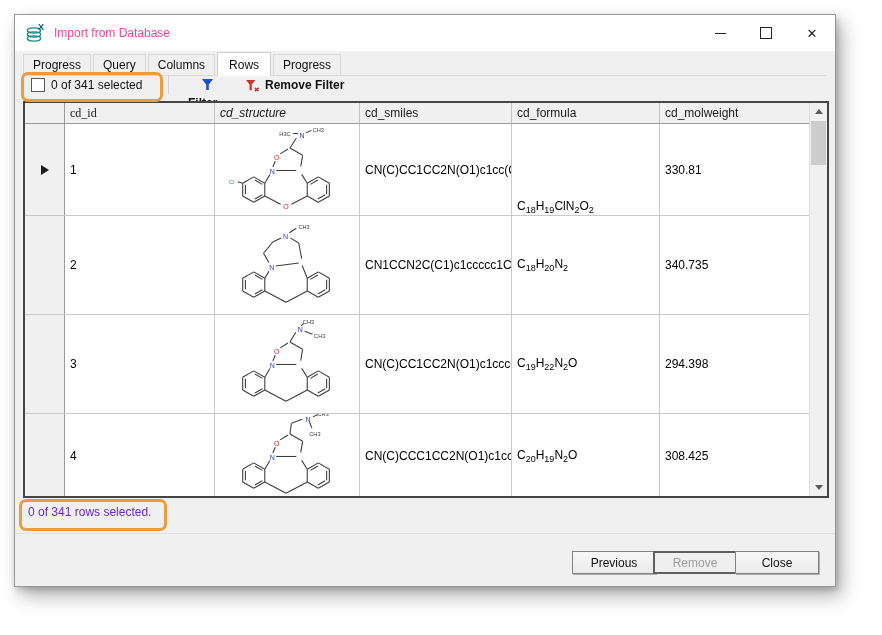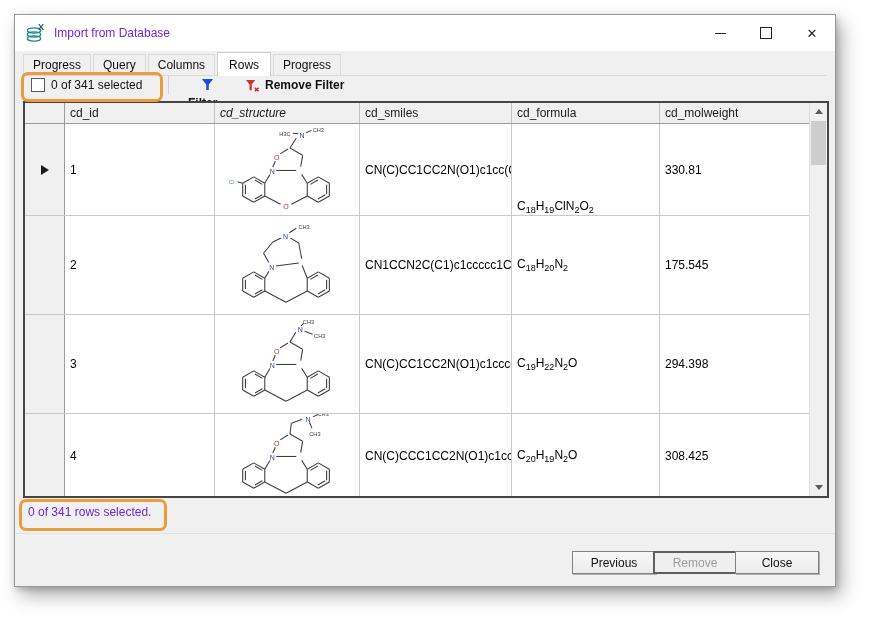--- a/index.html
+++ b/index.html
@@ -2,21 +2,21 @@
 <html><head>
 <meta charset="utf-8">
 <style>
   html,body{margin:0;padding:0;width:882px;height:635px;overflow:hidden;background:#ffffff;
     font-family:"Liberation Sans", sans-serif;-webkit-font-smoothing:antialiased;}
   .window{position:absolute;left:14px;top:14px;width:820px;height:571px;background:#f0f0f0;
     border:1px solid #979797;box-shadow:6px 9px 18px rgba(0,0,0,.30),2px 3px 6px rgba(0,0,0,.18);}
   
   .titlebar{position:absolute;left:0;top:0;right:0;height:36px;background:#ffffff;display:flex;align-items:center;}
   .appicon{margin-left:11px;flex:0 0 auto;}
-  .title{margin-left:8px;font-size:12px;color:#6d28d9;}
+  .title{margin-left:8px;font-size:12px;color:#ec4899;}
   .wincontrols{margin-left:auto;display:flex;height:100%;}
   .wbtn{width:46px;height:100%;display:flex;align-items:center;justify-content:center;cursor:default;}
   .wbtn .minline{width:11px;height:0;border-top:1px solid #222;}
   .wbtn .maxbox{width:10px;height:10px;border:1px solid #222;}
   .wbtn .xglyph{font-size:13px;color:#222;line-height:1;}
   
   .tabstrip{position:absolute;left:8px;right:8px;top:38px;height:22px;display:flex;align-items:flex-end;border-bottom:1px solid #d9d9d9;}
   .tab{font-size:12px;color:#111;background:#f0f0f0;border:1px solid #d9d9d9;border-bottom:none;
     padding:3px 9px 3px 9px;margin-right:2px;position:relative;cursor:default;}
   .tab.active{background:#ffffff;padding:5px 11px 4px 11px;margin-bottom:-1px;border-color:#d0d0d0;z-index:3;}
@@ -116,21 +116,21 @@
         <path d="M10.5,9.5 L14.5,13 M14.5,9.5 L10.5,13" stroke="#cf3232" stroke-width="1.6" fill="none"></path>
       </svg>
       <span>Remove Filter</span>
     </div>
   </div>
 
   <div class="grid">
     <div class="gridinner" id="gridinner">
         <div class="ghead">
           <div class="gh-cell gh-sel" style="width: 40px;"></div>
-          <div class="gh-cell" style="width: 150px;">cd_id</div>
+          <div class="gh-cell" style="width: 150px; font-family: Liberation Serif, serif;">cd_id</div>
           <div class="gh-cell" style="width: 145px; font-style: italic;">cd_structure</div>
           <div class="gh-cell" style="width: 152px;">cd_smiles</div>
           <div class="gh-cell" style="width: 148px;">cd_formula</div>
           <div class="gh-cell" style="width: 148px; border-right: none;">cd_molweight</div>
         </div>
         <div class="grow" style="height: 91px;">
           <div class="gcell sel" style="width: 40px;">
             <div class="rowarrow"></div>
           </div>
           <div class="gcell" style="width: 150px;">1</div>
@@ -218,21 +218,21 @@
               <line x1="70.5" y1="13" x2="77.5" y2="8.5" stroke="#3d3d3d" stroke-width="1.1"></line>
               <text x="52.5" y="48.5" fill="#2b3fc0" font-size="7.2" text-anchor="middle" dominant-baseline="central">N</text>
               <text x="66.5" y="16.5" fill="#2b3fc0" font-size="7.2" text-anchor="middle" dominant-baseline="central">N</text>
               <text x="85.5" y="7" fill="#3d3d3d" font-size="5.8" text-anchor="middle" dominant-baseline="central">CH3</text>
             </svg>
           </div>
           <div class="gcell" style="width: 152px;">CN1CCN2C(C1)c1ccccc1Cc...</div>
           <div class="gcell" style="width: 148px;">
             <span>C<sub>18</sub>H<sub>20</sub>N<sub>2</sub></span>
           </div>
-          <div class="gcell" style="width: 148px; border-right: none;">175.545</div>
+          <div class="gcell" style="width: 148px; border-right: none;">340.735</div>
         </div>
         <div class="grow" style="height: 98px;">
           <div class="gcell sel" style="width: 40px;"></div>
           <div class="gcell" style="width: 150px;">3</div>
           <div class="gcell struct" style="width: 145px;">
             <svg width="136" height="90" viewBox="0 0 136 92">
               <line x1="34" y1="79" x2="22.7" y2="72.5" stroke="#3d3d3d" stroke-width="1.1"></line>
               <line x1="22.7" y1="72.5" x2="22.7" y2="59.5" stroke="#3d3d3d" stroke-width="1.1"></line>
               <line x1="22.7" y1="59.5" x2="34" y2="53" stroke="#3d3d3d" stroke-width="1.1"></line>
               <line x1="34" y1="53" x2="45.3" y2="59.5" stroke="#3d3d3d" stroke-width="1.1"></line>

